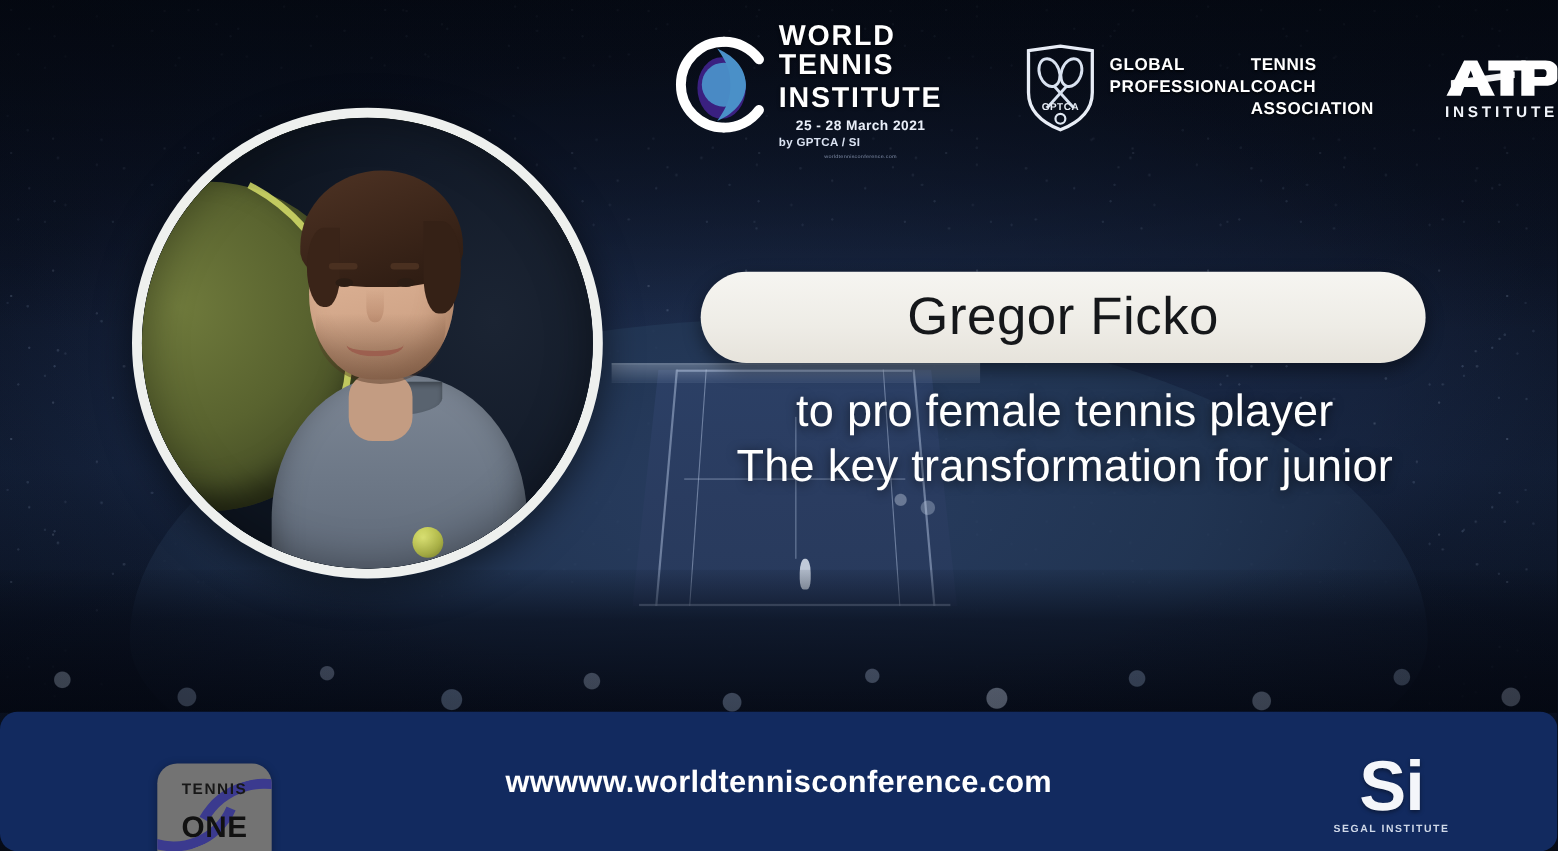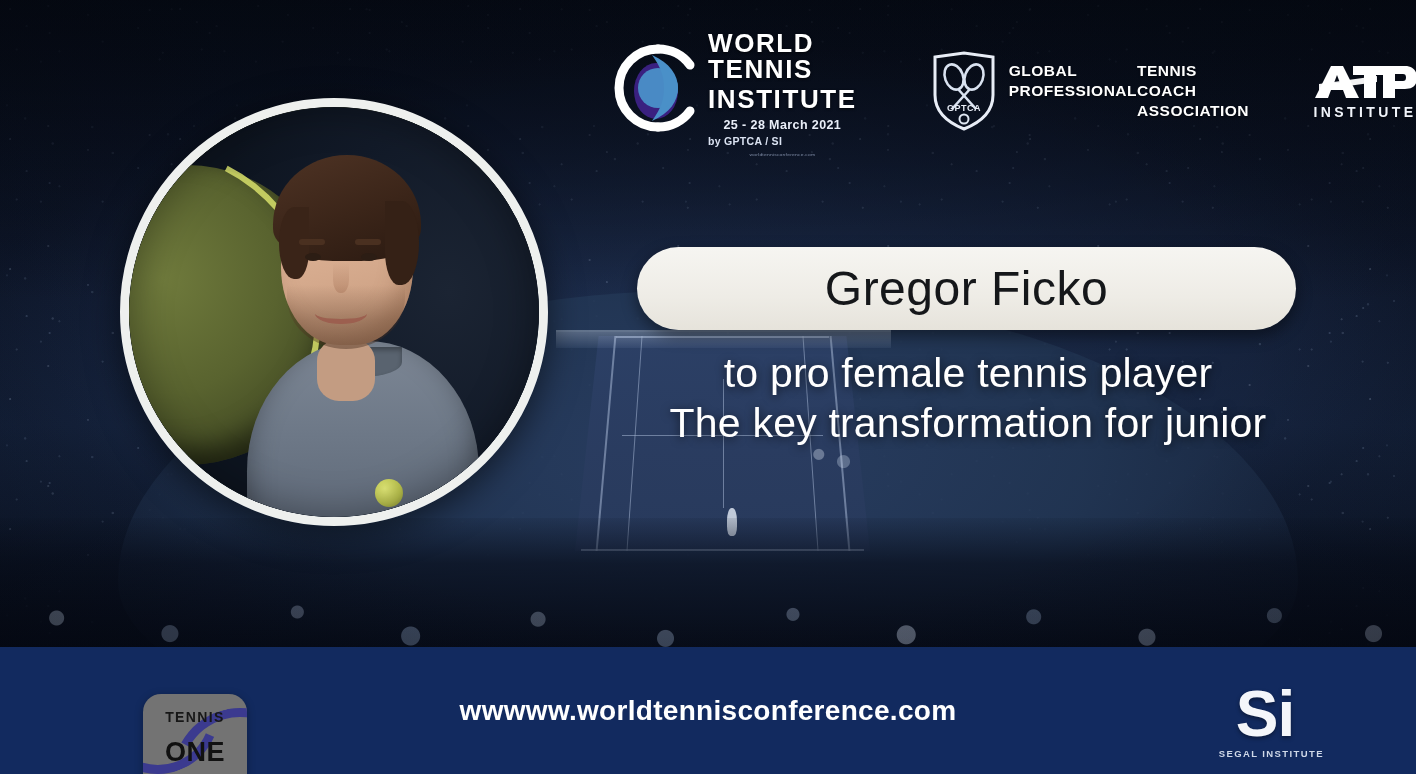--- a/index.html
+++ b/index.html
@@ -176,21 +176,21 @@
     position: absolute;
     inset: 0;
     background: radial-gradient(ellipse 95% 85% at 50% 45%, rgba(0,0,0,0) 40%, rgba(3,6,13,.55) 85%, rgba(2,4,10,.8) 100%);
     pointer-events: none;
   }
 
   
   .top-logos {
     position: absolute;
     left: 612px;
-    top: 31px;
+    top: 20px;
     width: 760px;
     height: 120px;
     display: flex;
     align-items: center;
   }
 
   
   .wtc { display: flex; align-items: center; gap: 10px; }
   .wtc-mark { position: relative; width: 86px; height: 100px; flex: none; }
   .wtc-texts { display: flex; flex-direction: column; line-height: 1; padding-top: 4px; }
@@ -490,20 +490,21 @@
   }
 
   
   .bottom-bar {
     position: absolute;
     left: 0; right: 0; bottom: 0;
     height: 127px;
     background: #122a5f;
     display: flex;
     align-items: center;
+    border-radius: 16px;
   }
   .bb-url {
     position: absolute;
     left: 0; right: 0;
     text-align: center;
     color: #ffffff;
     font-size: 28px;
     font-weight: 700;
     letter-spacing: .3px;
   }
@@ -577,21 +578,20 @@
     line-height: .95;
     letter-spacing: -1px;
     text-shadow: 0 2px 4px rgba(0,0,0,.4);
   }
   .si-sub {
     color: #cfd8e8;
     font-size: 9.5px;
     font-weight: 700;
     letter-spacing: 1.4px;
     margin-top: 3px;
-    text-align: right;
   }
 </style>
 </head>
 <body>
 
 <div class="stage">
 
   <div class="bg"></div>
   <div class="bg-speckle"></div>
   <div class="bg-stands-top"></div>

